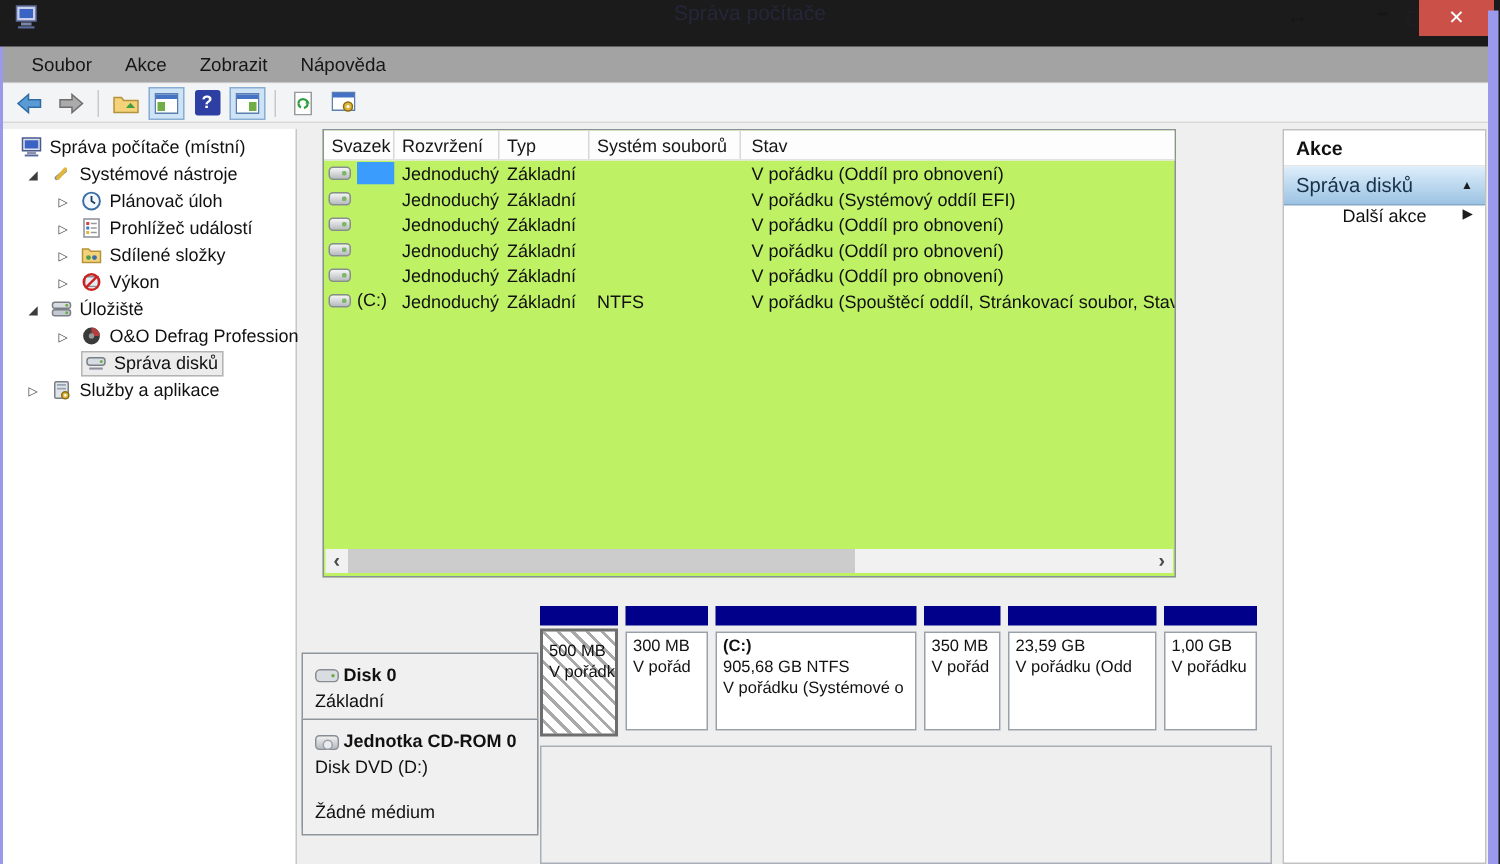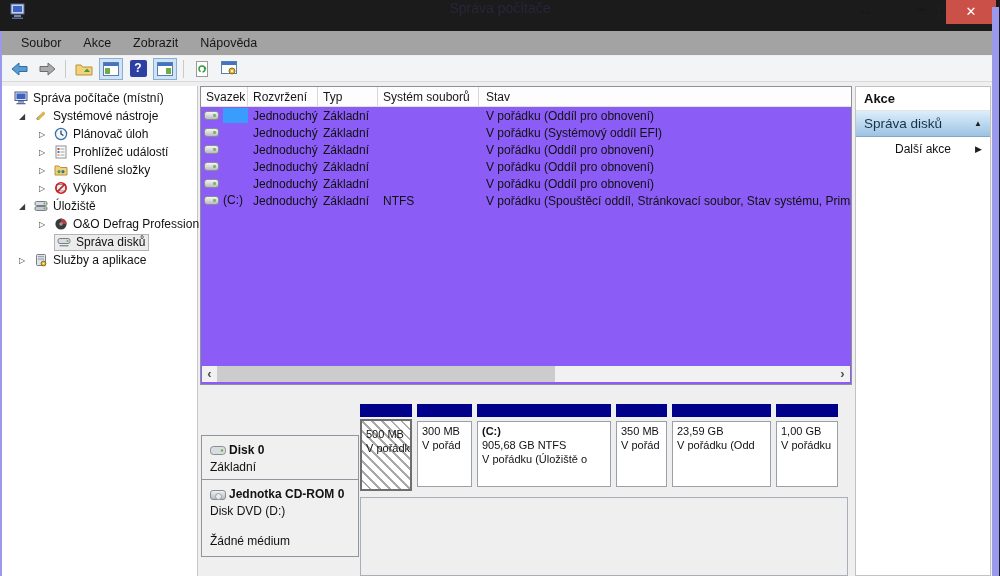--- a/index.html
+++ b/index.html
@@ -42,22 +42,22 @@
     border-right:1px solid #c6c6c6; padding-top:3px; }
   .titem { height:18px; display:flex; align-items:center; font-size:12px; white-space:nowrap; }
   .t0 { padding-left:12px; } .t1 { padding-left:17px; } .t2 { padding-left:37px; }
   .exp { width:15px; flex:none; font-size:8px; color:#3c3c3c; text-align:left; }
   .ticon { width:15px; height:14px; flex:none; margin-right:4px; display:inline-flex; align-items:center; }
   .tlabel { white-space:nowrap; }
   .tsel { display:flex; align-items:center; background:#ececec; border:1px solid #b4b4b4; padding:0 3px 0 0; height:17px; }
   .tsel .ticon { margin-left:2px; }
 
   
-  #volume-panel { position:absolute; left:200px; top:86px; width:652px; height:299px;
-    background:#8b5cf6; border:1px solid #8b919a; }
+  #volume-panel { position:absolute; left:215px; top:86px; width:569px; height:299px;
+    background:#bef264; border:1px solid #8b919a; }
   #vheader { height:20px; display:flex; border-bottom:1px solid #e2e2e2; background:#fdfdfd; }
   .hc { font-size:12px; color:#161616; display:flex; align-items:center; padding-left:5px;
     border-right:1px solid #d8d8d8; white-space:nowrap; overflow:hidden; }
   .hc0{width:47px;} .hc1{width:70px;} .hc2{width:60px;} .hc3{width:101px;} .hc4{flex:1; border-right:none; padding-left:7px;}
   .trow { height:17px; display:flex; align-items:center; font-size:12px; }
   .c { white-space:nowrap; overflow:hidden; }
   .c0 { width:47px; display:flex; align-items:center; padding-left:3px; flex:none; }
   .c1 { width:70px; padding-left:5px; flex:none; } .c2 { width:60px; padding-left:5px; flex:none; }
   .c3 { width:101px; padding-left:5px; flex:none; } .c4 { flex:1; padding-left:7px; }
   .vol-icon { width:15px; height:9px; flex:none; border-radius:3px;
@@ -96,21 +96,21 @@
 
   
   #actions-panel { position:absolute; left:855px; top:86px; width:136px; height:490px;
     background:#fff; border:1px solid #c2c2c2; }
   #actions-header { height:24px; display:flex; align-items:center; padding-left:8px;
     font-size:13px; font-weight:bold; border-bottom:1px solid #e4e4e4; }
   #actions-section { height:26px; background:linear-gradient(#ddeefb,#9cc3e3);
     border-bottom:1px solid #86a7c4; display:flex; align-items:center; padding:0 8px;
     font-size:13.5px; color:#16324a; }
   #actions-section .collapse { margin-left:auto; font-size:8px; color:#1d1d1d; }
-  .aitem { height:24px; display:flex; align-items:center; justify-content:center;
+  .aitem { height:24px; display:flex; justify-content:center;
     font-size:12px; position:relative; }
   .aitem .arrow { position:absolute; right:8px; font-size:9px; color:#1d1d1d; }
 
   
   .cd-icon { width:16px; height:10px; border-radius:3px; flex:none;
     background:linear-gradient(#f0f0f0,#b7bbc0); border:1px solid #888d93; position:relative; }
   .cd-icon::after { content:""; position:absolute; left:4px; top:2px; width:5px; height:5px;
     border-radius:50%; background:#e8ebef; border:1px solid #9aa0a8; }
   .disk-icon { width:16px; height:9px; }
 </style>
@@ -421,21 +421,21 @@
 
       <div class="psize">300 MB</div>
       <div class="pstatus">V pořád</div>
     </div>
   </div>
   <div class="part">
     <div class="pbar"></div>
     <div class="pbox">
       <div class="pname">(C:)</div>
       <div class="psize">905,68 GB NTFS</div>
-      <div class="pstatus">V pořádku (Úložiště o</div>
+      <div class="pstatus">V pořádku (Systémové o</div>
     </div>
   </div>
   <div class="part">
     <div class="pbar"></div>
     <div class="pbox">
 
       <div class="psize">350 MB</div>
       <div class="pstatus">V pořád</div>
     </div>
   </div>

